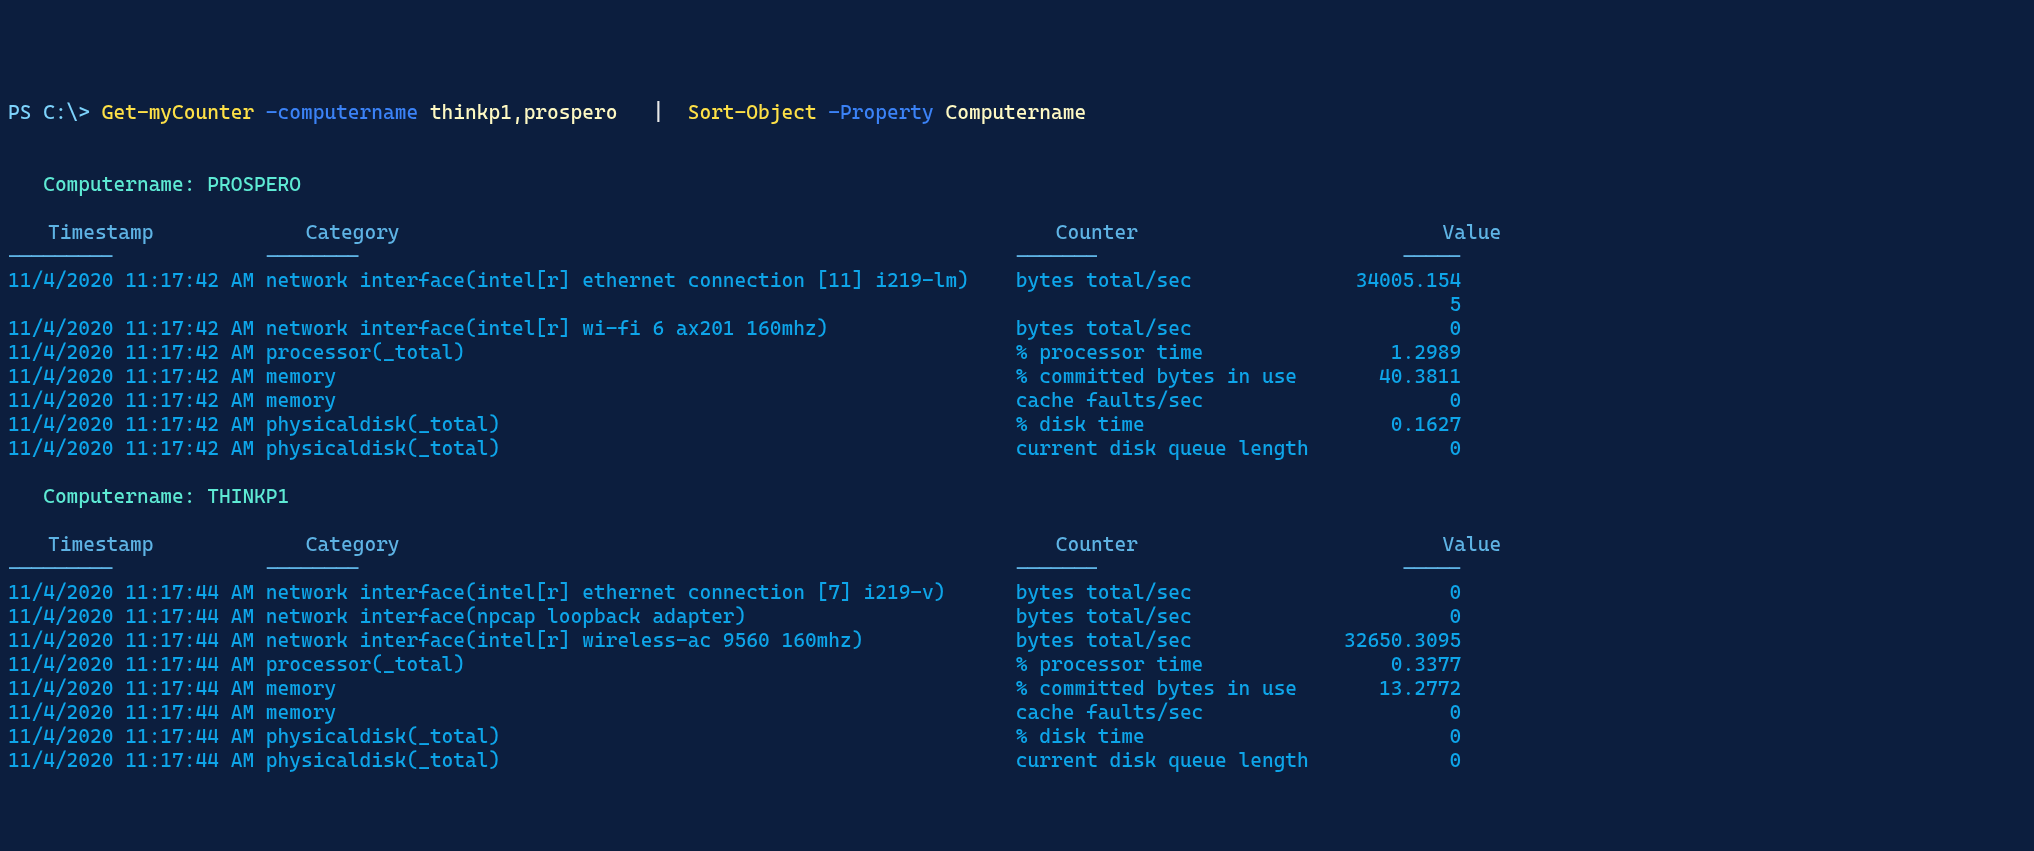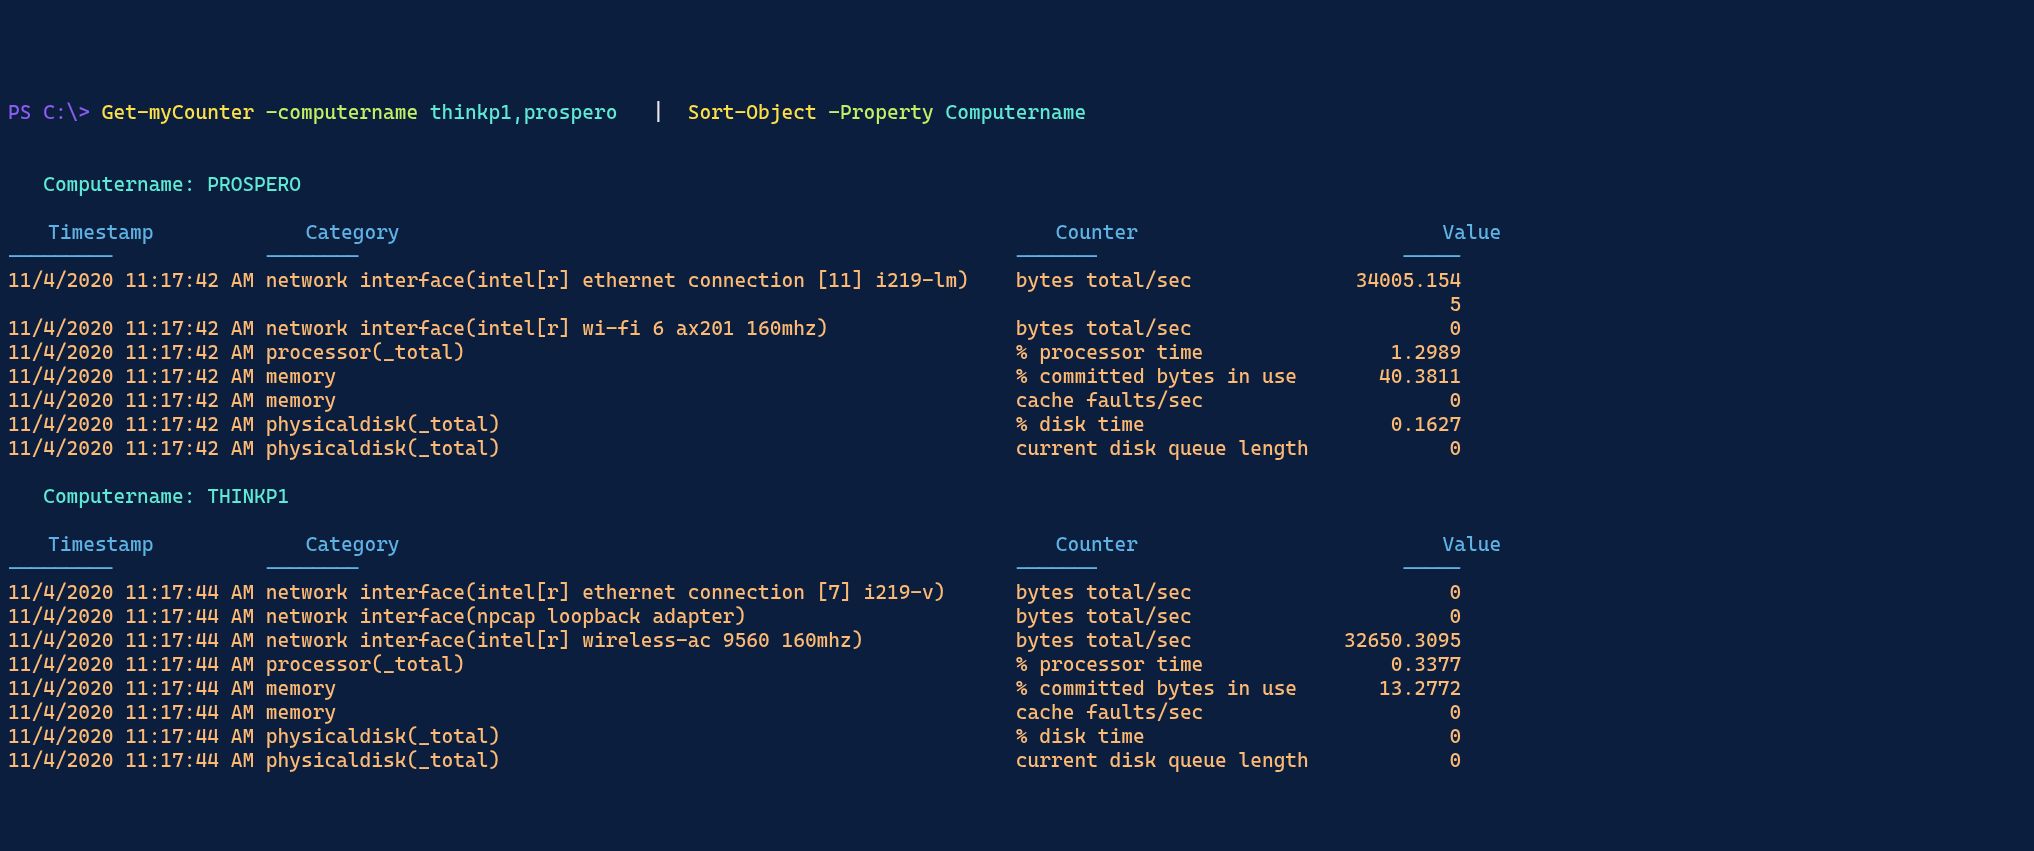--- a/index.html
+++ b/index.html
@@ -6,29 +6,29 @@
     background-color: #0c1e3e;
     color: #5eb3e4;
     font-family: 'Cascadia Code', 'Consolas', 'Courier New', monospace;
     font-size: 20px;
     line-height: 1.2;
     margin: 0;
     padding: 4px 8px;
     white-space: pre;
     overflow-x: auto;
   }
-  .prompt-ps { color: #8b5cf6; }
+  .prompt-ps { color: #7dd3fc; }
   .prompt-cmd { color: #fde047; }
-  .prompt-param { color: #bef264; margin-top: 20px; }
-  .prompt-arg { color: #5eead4; }
+  .prompt-param { color: #3b82f6; margin-top: 20px; }
+  .prompt-arg { color: #fef9c3; }
   .prompt-pipe { color: #e8e8e8; }
   .group-header { color: #5eead4; }
   .hdr { color: #5eb3e4; margin-left: 40px; }
   .sep { color: #5eb3e4; }
-  .row { color: #fdba74; }
+  .row { color: #0ea5e9; }
   .line { display: block; }
 </style>
 </head>
 <body>
 
 
 
 <div id="terminal"><span class="line"><span class="prompt-ps">PS C:\&gt; </span><span class="prompt-cmd">Get-myCounter</span><span class="prompt-param"> -computername</span><span class="prompt-arg"> thinkp1,prospero  </span><span class="prompt-pipe"> | </span><span class="prompt-cmd"> Sort-Object</span><span class="prompt-param"> -Property</span><span class="prompt-arg"> Computername</span></span><span class="line"> </span><span class="line"> </span><span class="line group-header">   Computername: PROSPERO</span><span class="line"> </span><span class="line hdr">Timestamp             Category                                                        Counter                          Value</span><span class="line sep">---------             --------                                                        -------                          -----</span><span class="line row">11/4/2020 11:17:42 AM network interface(intel[r] ethernet connection [11] i219-lm)    bytes total/sec              34005.154</span><span class="line row">                                                                                                                           5</span><span class="line row">11/4/2020 11:17:42 AM network interface(intel[r] wi-fi 6 ax201 160mhz)                bytes total/sec                      0</span><span class="line row">11/4/2020 11:17:42 AM processor(_total)                                               % processor time                1.2989</span><span class="line row">11/4/2020 11:17:42 AM memory                                                          % committed bytes in use       40.3811</span><span class="line row">11/4/2020 11:17:42 AM memory                                                          cache faults/sec                     0</span><span class="line row">11/4/2020 11:17:42 AM physicaldisk(_total)                                            % disk time                     0.1627</span><span class="line row">11/4/2020 11:17:42 AM physicaldisk(_total)                                            current disk queue length            0</span><span class="line"> </span><span class="line group-header">   Computername: THINKP1</span><span class="line"> </span><span class="line hdr">Timestamp             Category                                                        Counter                          Value</span><span class="line sep">---------             --------                                                        -------                          -----</span><span class="line row">11/4/2020 11:17:44 AM network interface(intel[r] ethernet connection [7] i219-v)      bytes total/sec                      0</span><span class="line row">11/4/2020 11:17:44 AM network interface(npcap loopback adapter)                       bytes total/sec                      0</span><span class="line row">11/4/2020 11:17:44 AM network interface(intel[r] wireless-ac 9560 160mhz)             bytes total/sec             32650.3095</span><span class="line row">11/4/2020 11:17:44 AM processor(_total)                                               % processor time                0.3377</span><span class="line row">11/4/2020 11:17:44 AM memory                                                          % committed bytes in use       13.2772</span><span class="line row">11/4/2020 11:17:44 AM memory                                                          cache faults/sec                     0</span><span class="line row">11/4/2020 11:17:44 AM physicaldisk(_total)                                            % disk time                          0</span><span class="line row">11/4/2020 11:17:44 AM physicaldisk(_total)                                            current disk queue length            0</span></div>
 
 

